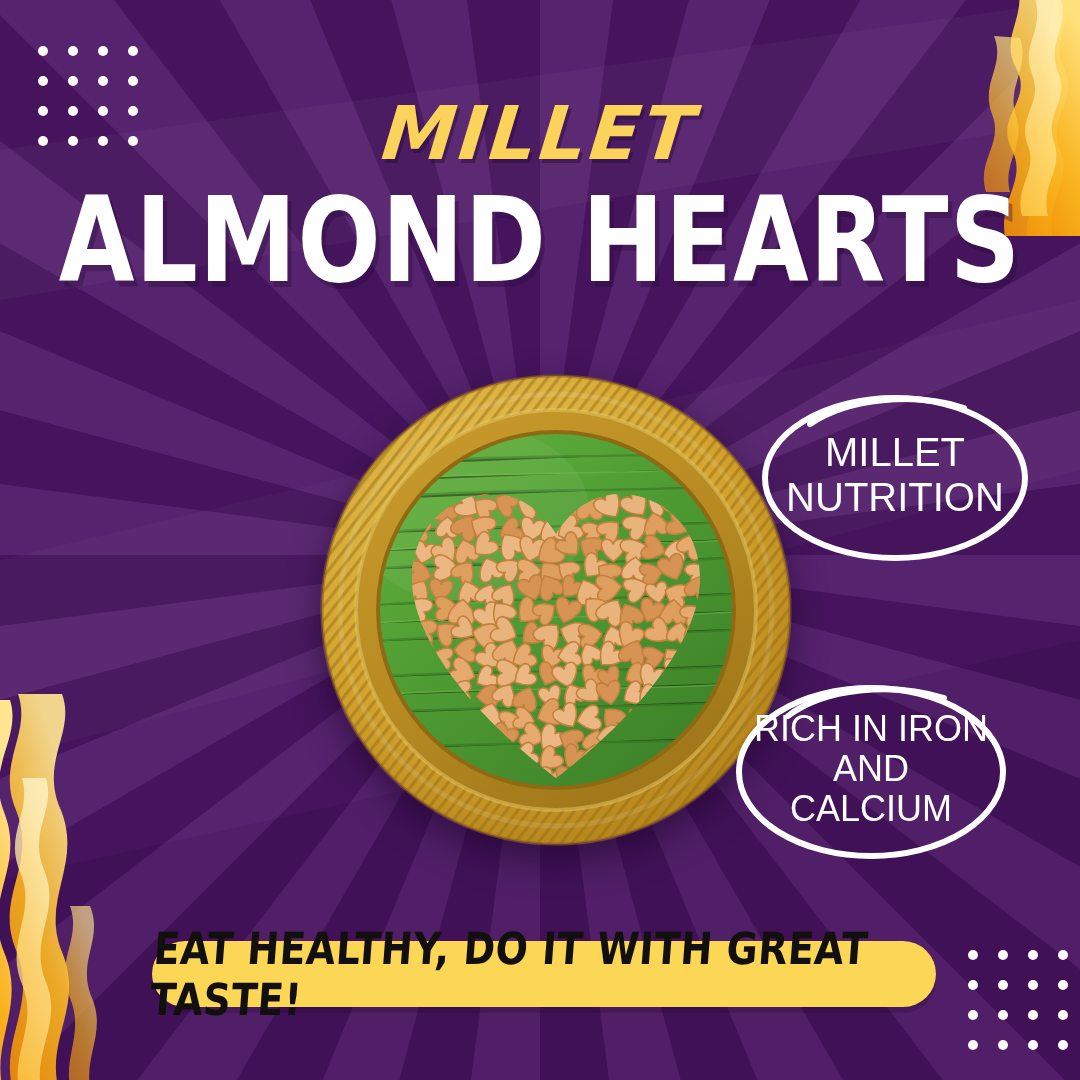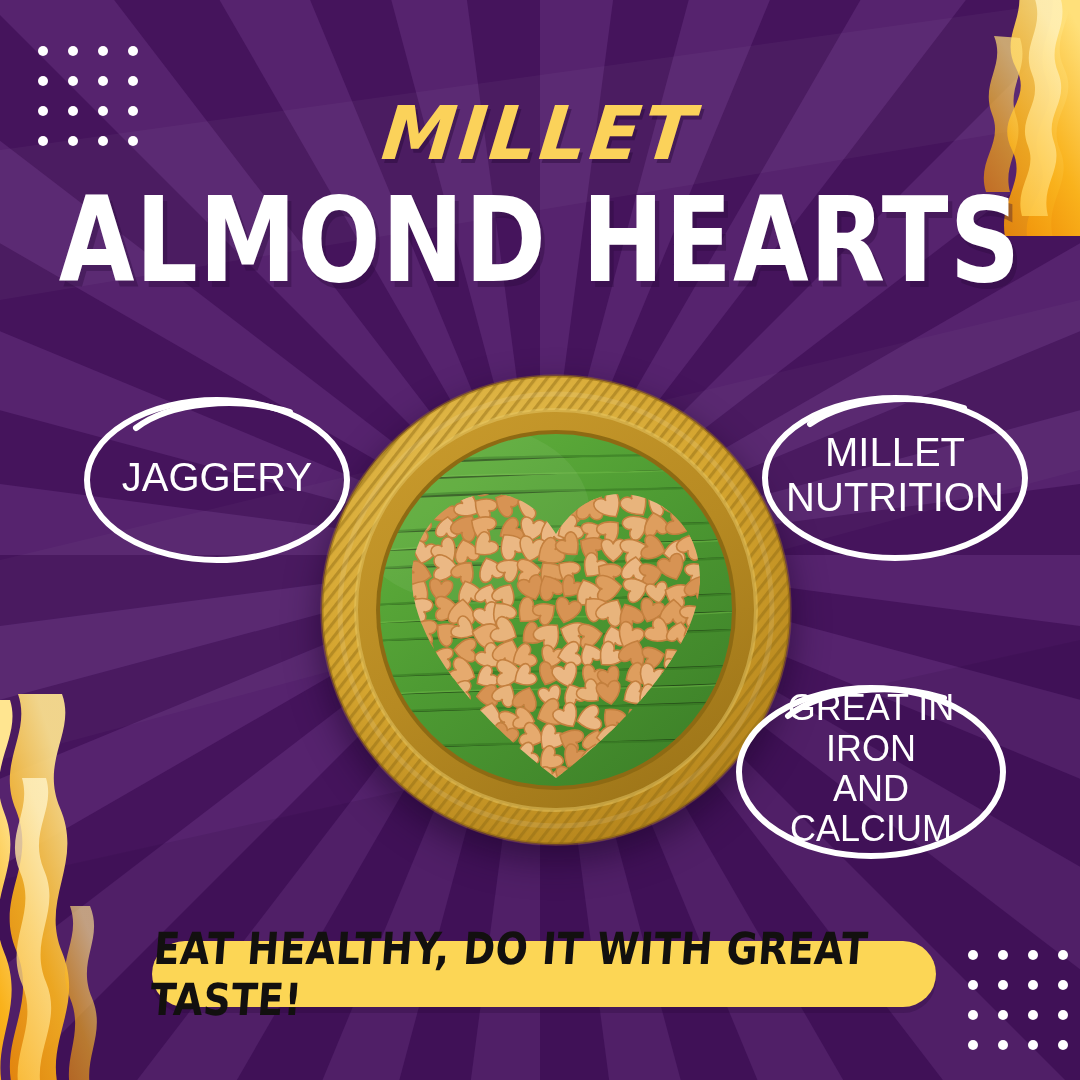--- a/index.html
+++ b/index.html
@@ -526,50 +526,41 @@
               <path d="M0,10.753395052018293 C-13.143038396911248,1.194821672446477 -13.143038396911248,-9.558573379571817 -5.974108362232386,-9.558573379571817 C-2.389643344892954,-9.558573379571817 0,-6.571519198455624 0,-4.779286689785908 C0,-6.571519198455624 2.389643344892954,-9.558573379571817 5.974108362232386,-9.558573379571817 C13.143038396911248,-9.558573379571817 13.143038396911248,1.194821672446477 0,10.753395052018293 Z" transform="translate(351.8,409.4) rotate(352)" fill="#EBB884"></path>
               <path d="M0,11.103588123546722 C-13.571052151001549,1.2337320137274135 -13.571052151001549,-9.869856109819308 -6.168660068637068,-9.869856109819308 C-2.467464027454827,-9.869856109819308 0,-6.7855260755007745 0,-4.934928054909654 C0,-6.7855260755007745 2.467464027454827,-9.869856109819308 6.168660068637068,-9.869856109819308 C13.571052151001549,-9.869856109819308 13.571052151001549,1.2337320137274135 0,11.103588123546722 Z" transform="translate(376.2,409.3) rotate(198)" fill="#E6AA6E"></path>
             </g>
         </g>
       </g>
 
       <circle cx="236" cy="236" r="216" fill="none" stroke="#ffffff" stroke-width="5" opacity="0.10"></circle>
     </svg>
   </div>
 
-  <div class="badge" id="badge-jaggery">
-    <span class="badge-ring">
-      <svg viewBox="0 0 278 178" aria-hidden="true">
-        <ellipse cx="139" cy="92" rx="130" ry="80" fill="none" stroke="#ffffff" stroke-width="6" stroke-linecap="round"></ellipse>
-        <path d="M58,40 C92,14 160,8 212,24" fill="none" stroke="#ffffff" stroke-width="6" stroke-linecap="round"></path>
-      </svg>
-    </span>
-    <span class="badge-label">JAGGERY</span>
-  </div>
 
   <div class="badge" id="badge-millet-nutrition">
     <span class="badge-ring">
       <svg viewBox="0 0 278 178" aria-hidden="true">
         <ellipse cx="139" cy="92" rx="130" ry="80" fill="none" stroke="#ffffff" stroke-width="6" stroke-linecap="round"></ellipse>
         <path d="M54,38 C92,12 158,6 208,22" fill="none" stroke="#ffffff" stroke-width="6" stroke-linecap="round"></path>
       </svg>
     </span>
     <span class="badge-label">MILLET
 NUTRITION</span>
   </div>
 
 
   <div class="badge" id="badge-rich-in-iron-and-calcium">
     <span class="badge-ring">
       <svg viewBox="0 0 282 186" aria-hidden="true">
         <ellipse cx="141" cy="96" rx="132" ry="84" fill="none" stroke="#ffffff" stroke-width="6" stroke-linecap="round"></ellipse>
         <path d="M58,40 C94,12 162,6 214,22" fill="none" stroke="#ffffff" stroke-width="6" stroke-linecap="round"></path>
       </svg>
     </span>
-    <span class="badge-label">GREAT IN IRON
+    <span class="badge-label">RICH IN IRON
 AND
 CALCIUM</span>
   </div>
 
   <div id="tagline-banner">
     <span id="tagline-text">EAT HEALTHY, DO IT WITH GREAT TASTE!</span>
   </div>
 
 </div>
 

